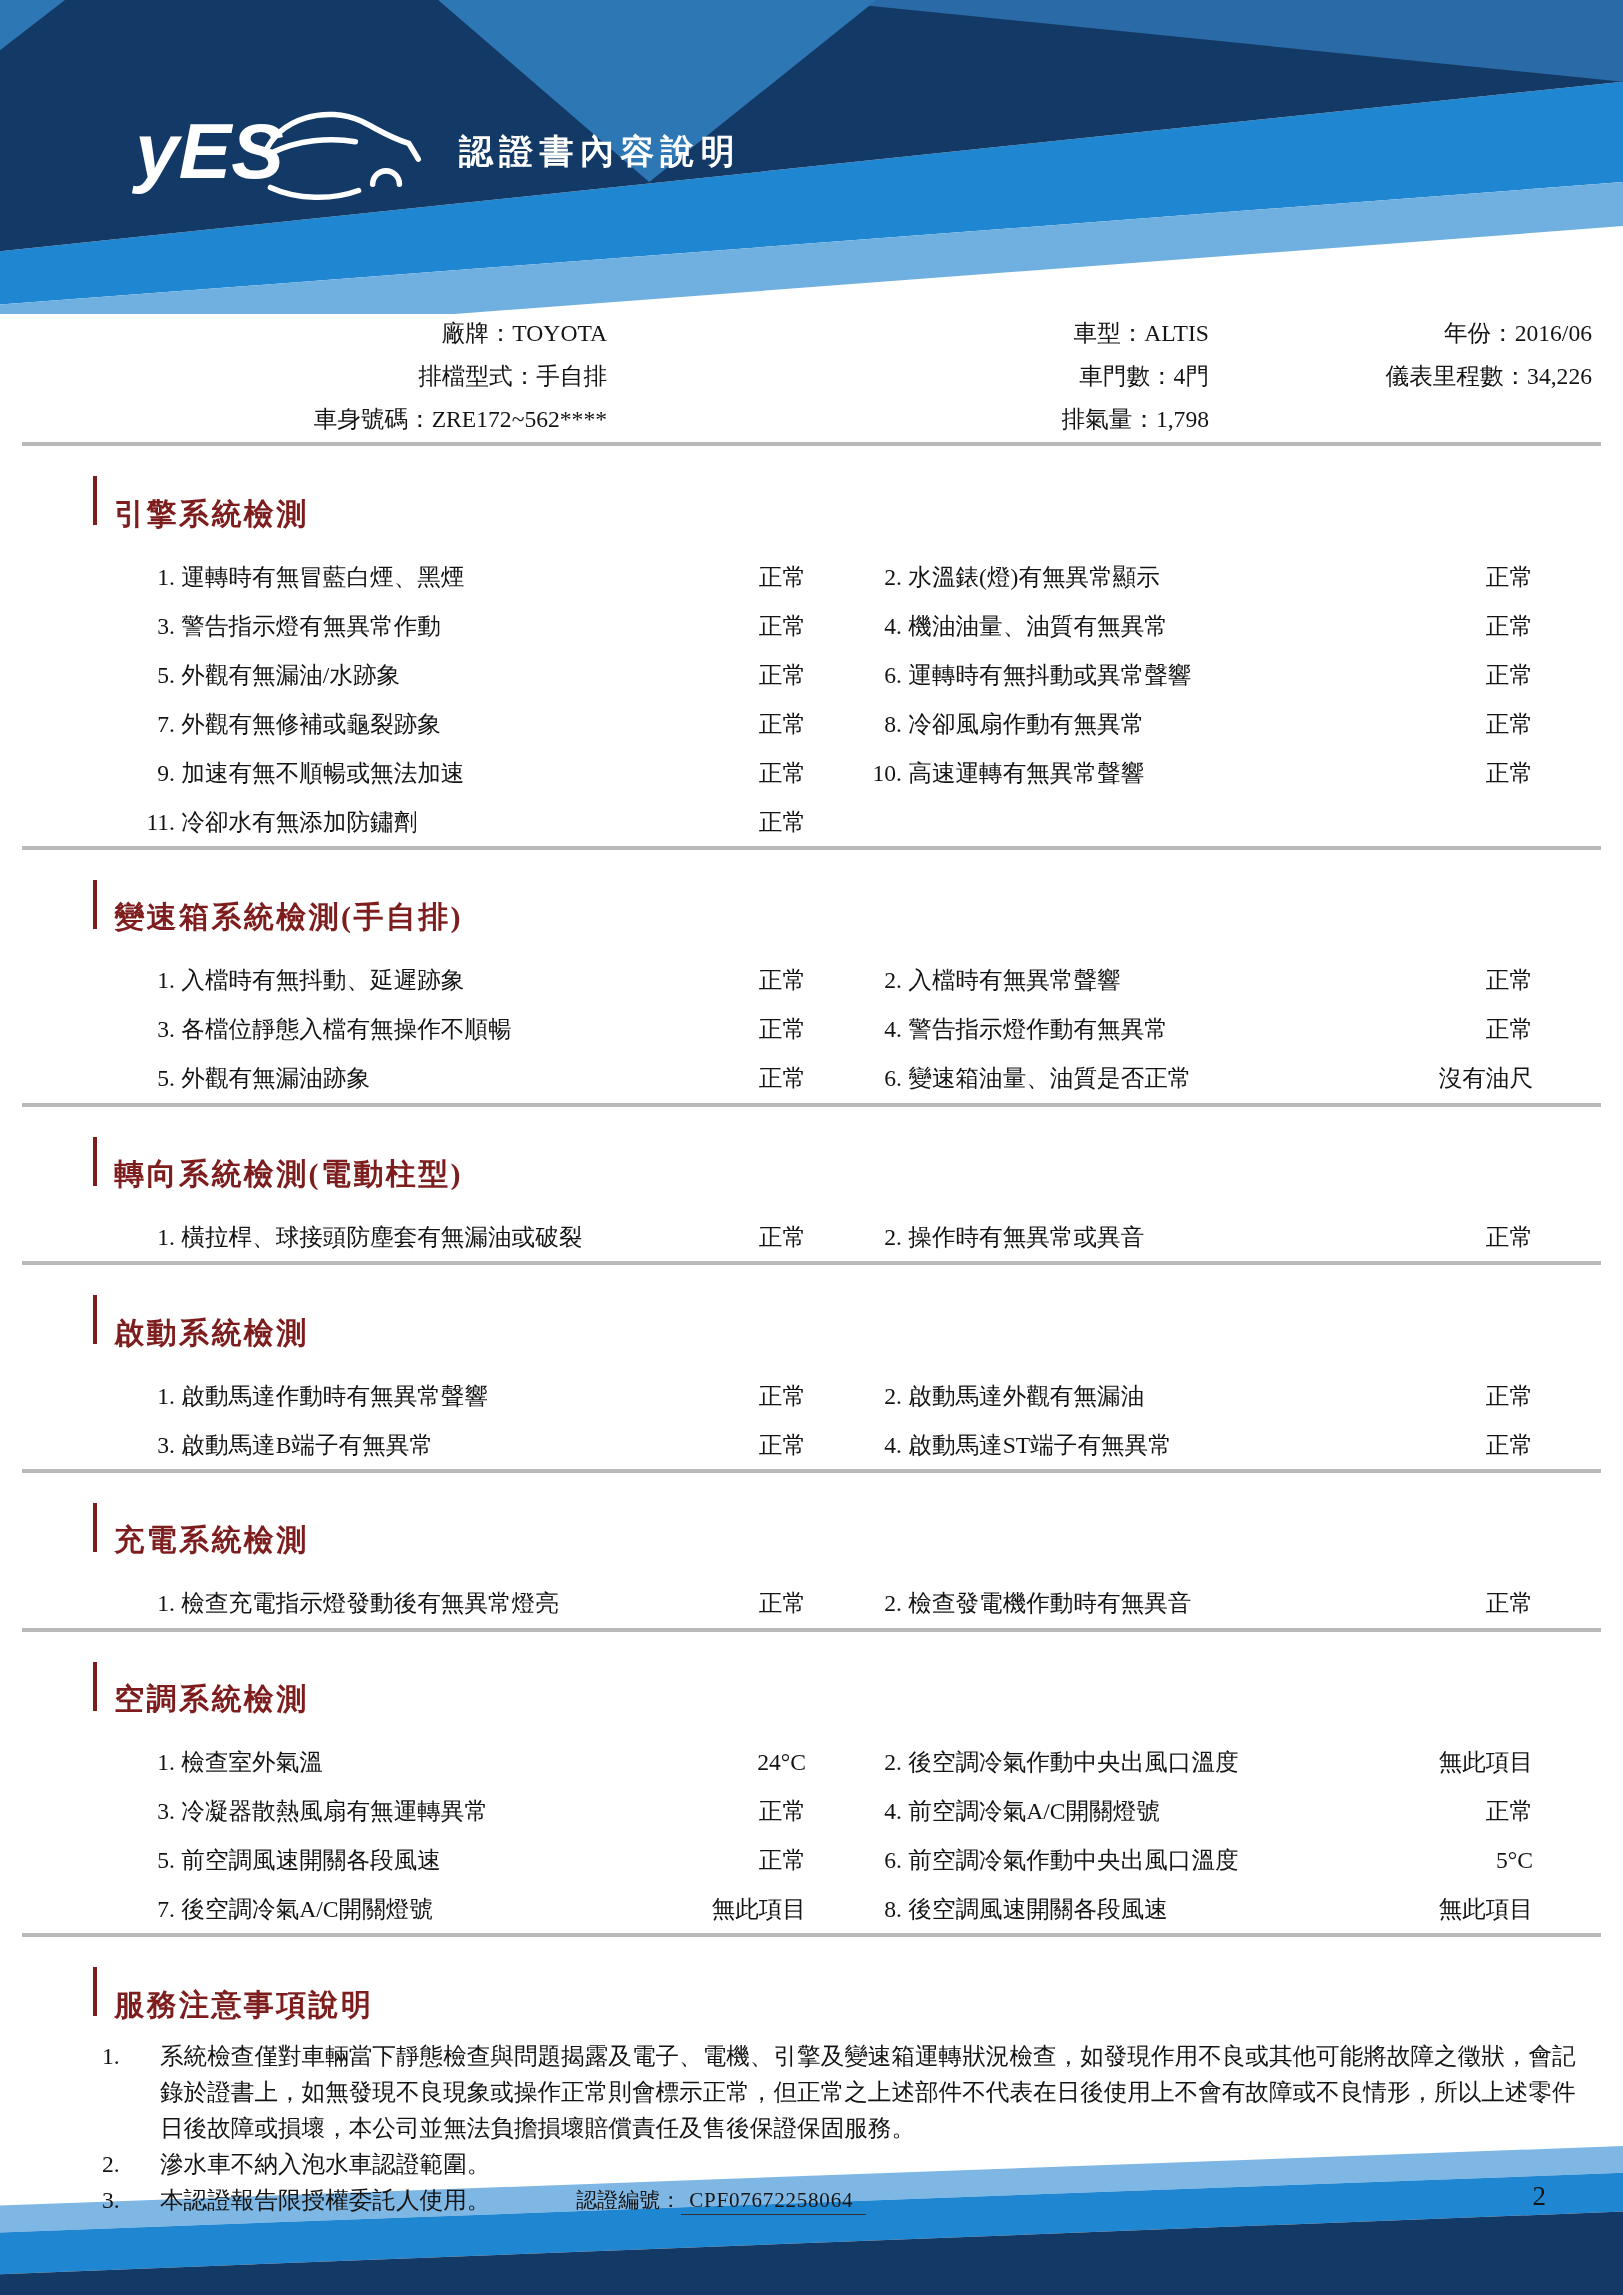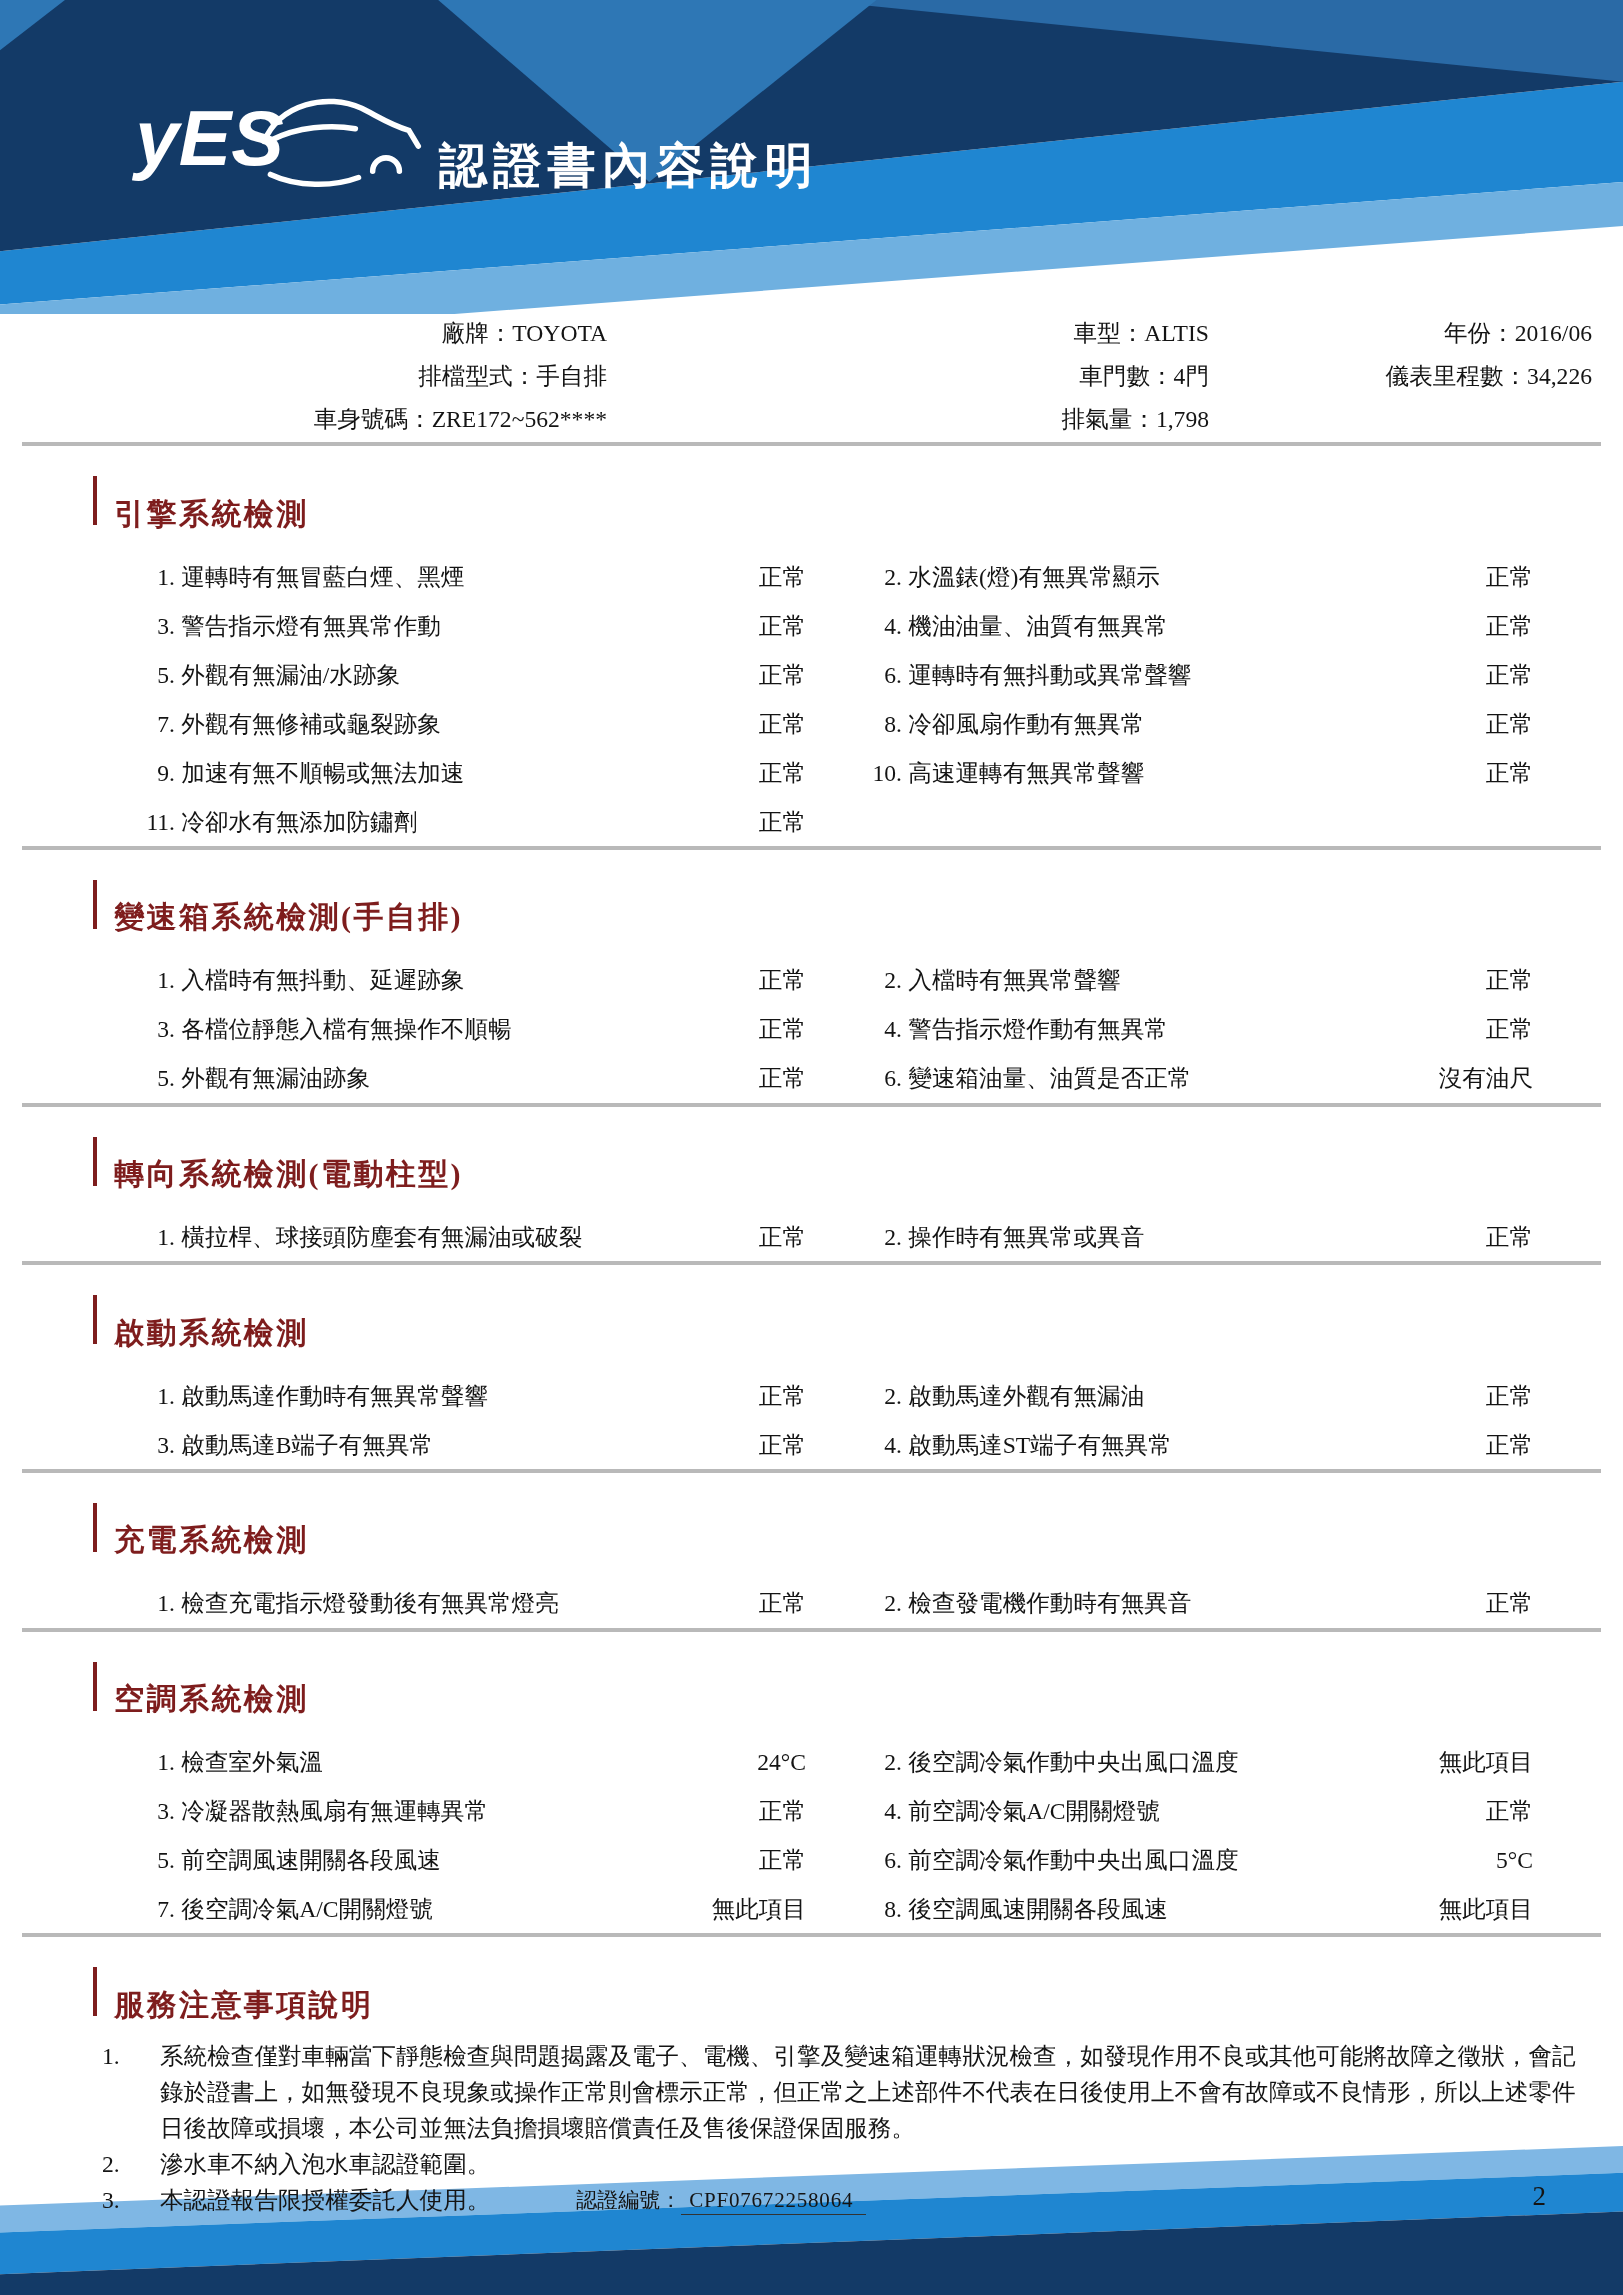--- a/index.html
+++ b/index.html
@@ -10,24 +10,24 @@
   }
   
   .header { position:absolute; top:0; left:0; width:100%; height:314px; z-index:1; }
   .hs { position:absolute; inset:0; }
   .h-navy   { background:#133A67; clip-path:polygon(0 0,100% 0,100% 26%,0 80%); }
   .h-medtri { background:#2A6AA6; clip-path:polygon(50% 0,100% 0,100% 26%); }
   .h-wedge  { background:#2E77B5; clip-path:polygon(27% 0,54% 0,40% 58%); }
   .h-cornertri { background:#2E77B5; clip-path:polygon(0 0,4% 0,0 16%); }
   .h-bright { background:#1F86D1; clip-path:polygon(0 80%,100% 26%,100% 58%,0 97%); }
   .h-pale   { background:#6FB0E0; clip-path:polygon(0 97%,100% 58%,100% 72%,28% 100%,0 100%); }
-  .brand { position:absolute; top:80px; left:132px; display:flex; align-items:flex-end; gap:16px; }
+  .brand { position:absolute; top:93px; left:132px; display:flex; align-items:center; gap:36px; }
   .logo-svg { display:block; }
   .header-title {
-    color:#ffffff; font-size:48px; font-weight:bold; letter-spacing:6.3px;
+    color:#ffffff; font-size:34px; font-weight:bold; letter-spacing:6.3px;
     font-family:"Liberation Sans","DejaVu Sans",sans-serif;
   }
   
   .content { position:relative; z-index:2; padding-top:319px; }
   .info-grid {
     margin-left:126px; margin-right:31px;
     display:grid; grid-template-columns:481px 602px 1fr;
     row-gap:15px; font-size:23.6px; line-height:28px;text-align:right;
   }
   .hr { height:3.9px; background:#B9B9B9; margin:9.4px 22px 0 22px; }

